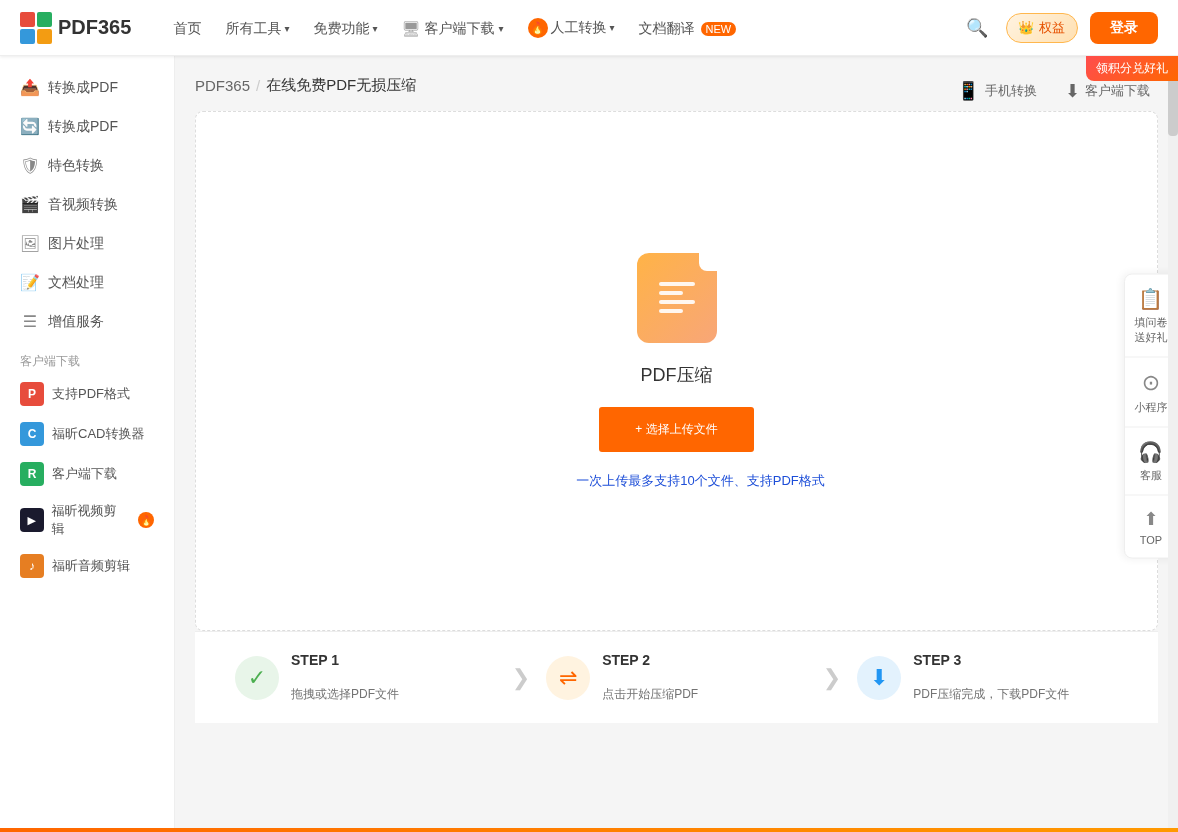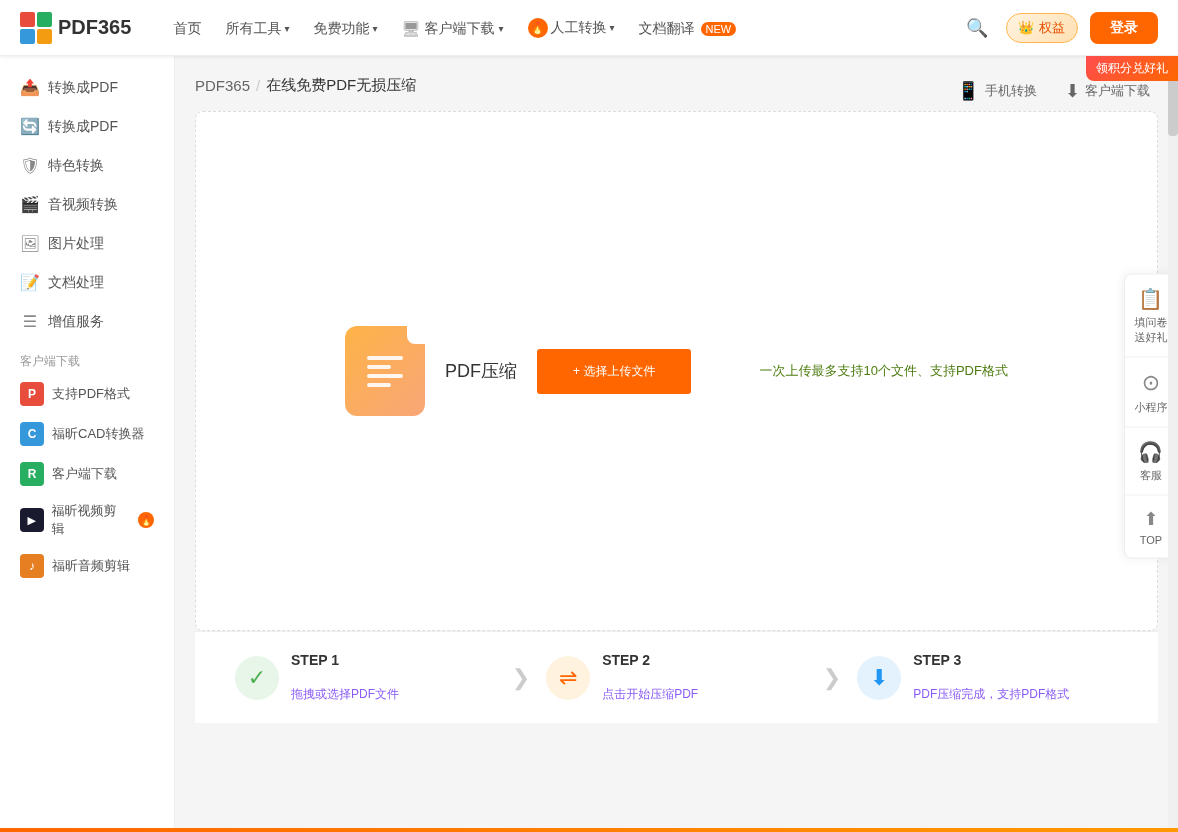--- a/index.html
+++ b/index.html
@@ -187,20 +187,21 @@
     }
     .bc-action-btn .icon { font-size: 18px; }
 
     
     .upload-area {
       background: #fff;
       border: 1.5px dashed #ddd;
       border-radius: 8px;
       min-height: 520px;
       display: flex;
+      flex-direction: column;
       align-items: center;
       justify-content: center;
       gap: 20px;
       position: relative;
     }
 
     .pdf-icon-big {
       width: 80px; height: 90px;
       background: linear-gradient(135deg, #ffb347, #f8a678);
       border-radius: 12px;
@@ -239,21 +240,21 @@
       border-radius: 3px;
       font-size: 12px;
       cursor: pointer;
       display: flex;
       align-items: center;
       gap: 8px;
       font-weight: 500;
     }
 
     .upload-hint {
-      color: #4d7c0f;
+      color: #1d4ed8;
       font-size: 13px;
       margin-left: 48px;
     }
 
     
     .steps {
       background: #fff;
       border-top: 1px solid #eee;
       padding: 20px 40px;
       display: flex;
@@ -273,21 +274,21 @@
       display: flex; align-items: center; justify-content: center;
       font-size: 22px;
       flex-shrink: 0;
     }
     .step-icon-circle.green { background: #e8f5e9; color: #4caf50; }
     .step-icon-circle.orange { background: #fff3e0; color: #f60; }
     .step-icon-circle.blue { background: #e3f2fd; color: #2196f3; }
 
     .step-text { display: flex; flex-direction: column; }
     .step-title { font-size: 14px; font-weight: bold; color: #333; }
-    .step-desc { font-size: 12px; color: #8b5cf6; margin-top: 18px; }
+    .step-desc { font-size: 12px; color: #737373; margin-top: 18px; }
 
     .step-arrow {
       color: #ccc; font-size: 22px; margin: 0 16px; flex-shrink: 0;
     }
 
     
     .float-right {
       position: fixed;
       right: 0;
       top: 50%;
@@ -513,21 +514,21 @@
         <div class="step-text">
           <span class="step-title">STEP 2</span>
           <span class="step-desc">点击开始压缩PDF</span>
         </div>
       </div>
       <div class="step-arrow">❯</div>
       <div class="step">
         <div class="step-icon-circle blue">⬇</div>
         <div class="step-text">
           <span class="step-title">STEP 3</span>
-          <span class="step-desc">PDF压缩完成，支持PDF格式</span>
+          <span class="step-desc">PDF压缩完成，下载PDF文件</span>
         </div>
       </div>
     </div>
   </main>
 </div>
 
 <div class="float-right">
   <div class="float-btn">
     <span class="f-icon">📋</span>
     <span style="font-size:11px;color:#666;text-align:center;">填问卷<br>送好礼</span>

